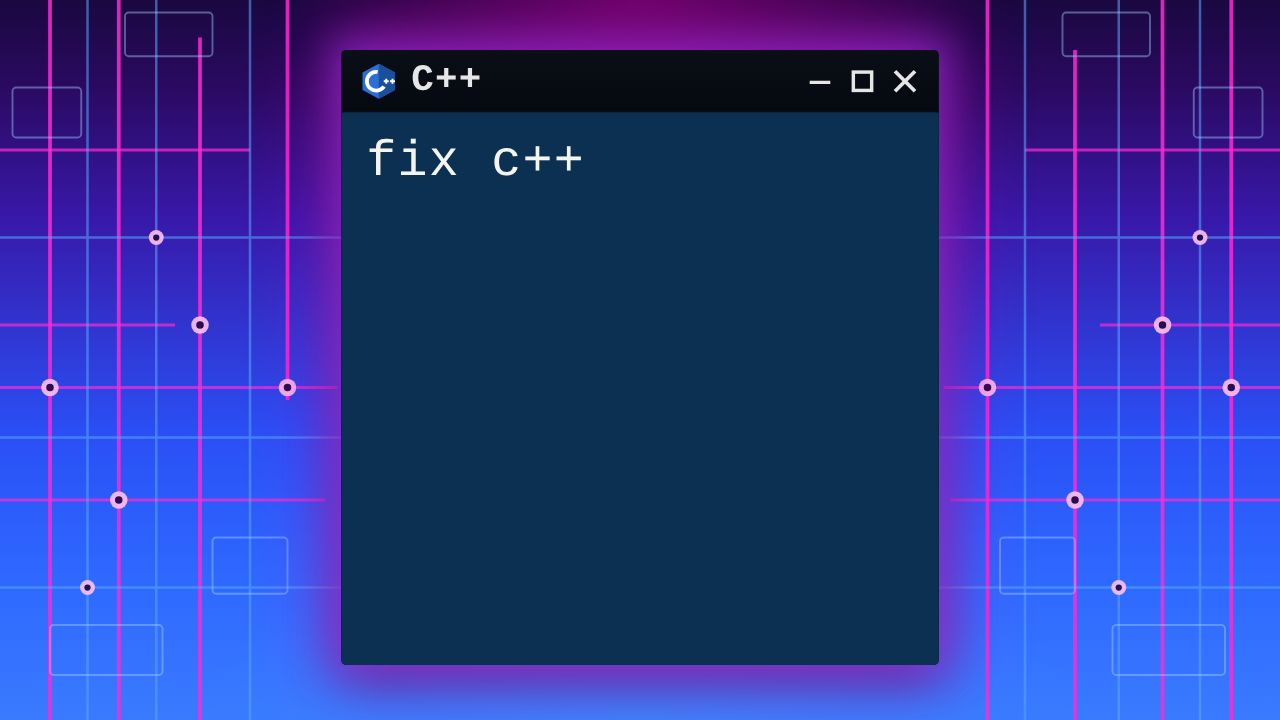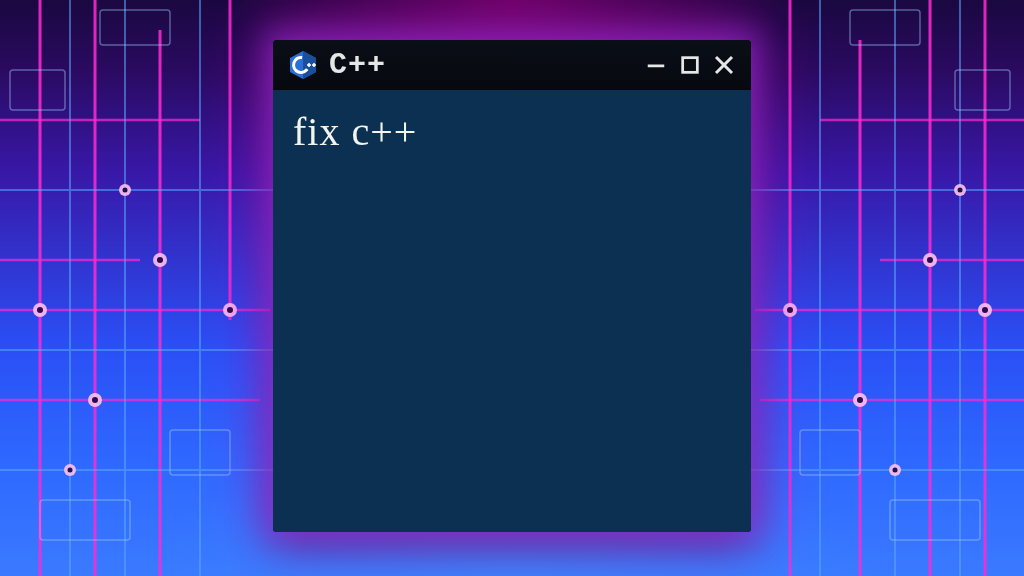--- a/index.html
+++ b/index.html
@@ -80,21 +80,21 @@
       cursor: pointer;
     }
     .win-btn svg { stroke: #e6e6e6; stroke-width: 3; fill: none; }
     .content {
       flex: 1;
       background: #0b3052;
       padding: 18px 20px;
     }
     .terminal-text {
       color: #f4f4ef;
-      font-family: Liberation Serif, serif;
+      font-family: Liberation Mono, monospace;
       font-size: 40px;
       letter-spacing: 1px;
       white-space: pre;
     }
   </style>
 </head>
 <body>
 
 <div class="circuit">
   <svg viewBox="0 0 1024 576" preserveAspectRatio="none">

